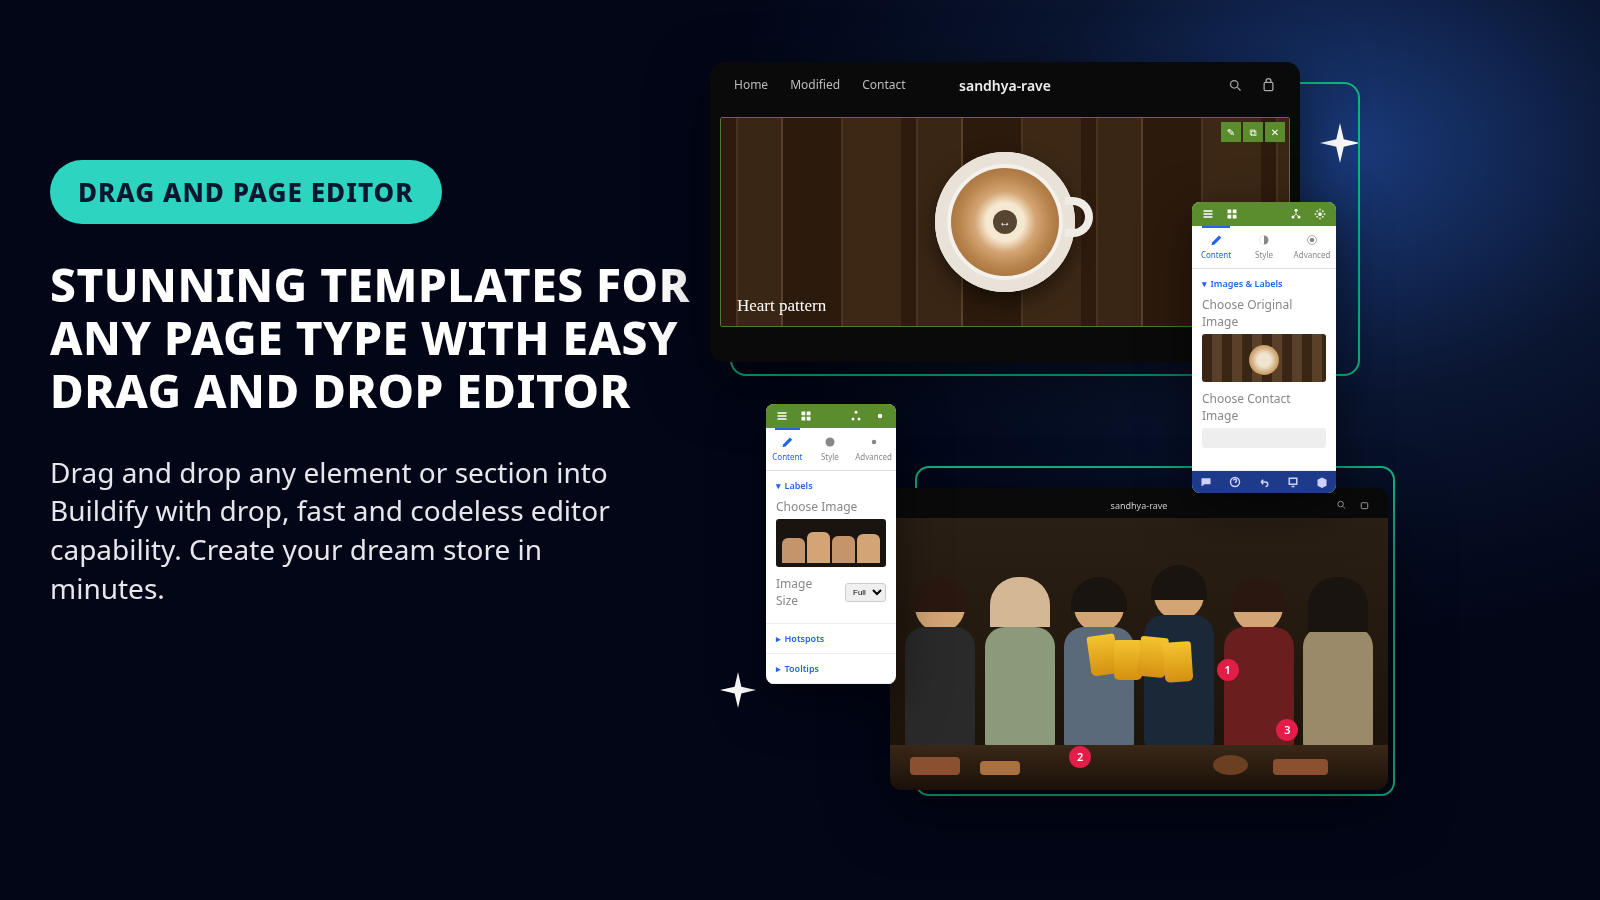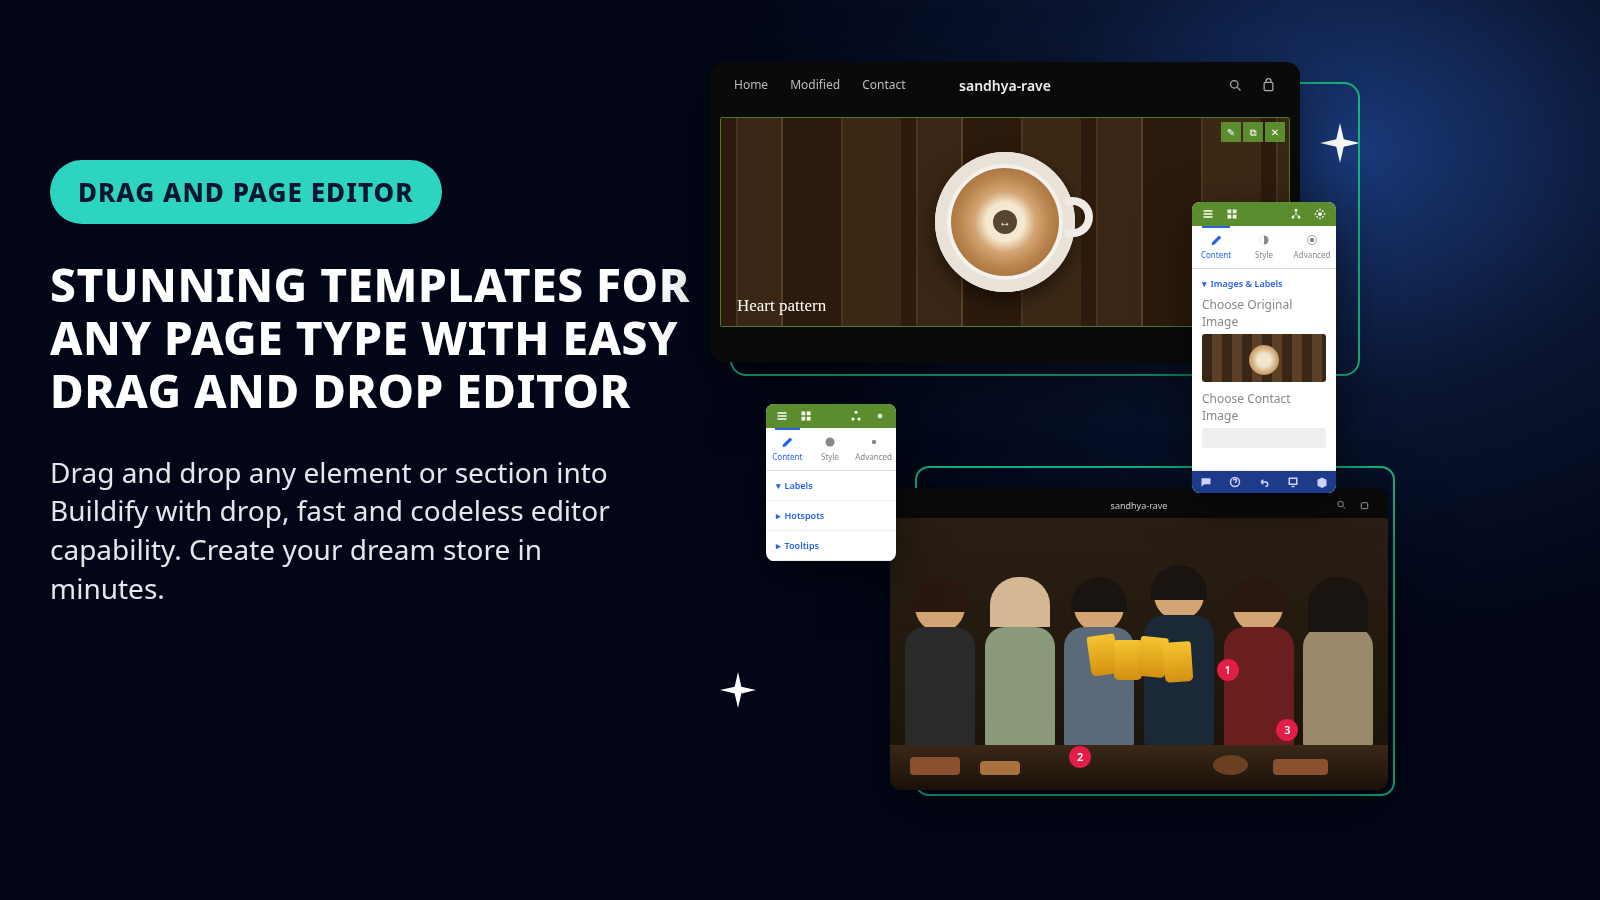--- a/index.html
+++ b/index.html
@@ -221,20 +221,35 @@
           </svg></span><span>Content</span></div>
     <div class="tab"><span class="tab-ic"><svg viewBox="0 0 16 16" fill="#888">
             <circle cx="8" cy="8" r="6"></circle>
           </svg></span><span>Style</span></div>
     <div class="tab"><span class="tab-ic"><svg viewBox="0 0 16 16" fill="#888">
             <circle cx="8" cy="8" r="3"></circle>
           </svg></span><span>Advanced</span></div>
   </div>
   <div class="sec">
     <div class="sec-h">▾ <span>Labels</span></div>
+    <div class="sec-b">
+      <div class="lbl">Choose Image</div>
+      <div class="thumb" style="position:relative;background:#1a1410">
+        <div style="position:absolute;inset:8px 6px 4px;display:flex;gap:2px;align-items:flex-end">
+          <div style="flex:1;height:70%;background:#c4956a;border-radius:6px 6px 0 0"></div>
+          <div style="flex:1;height:85%;background:#d4a574;border-radius:6px 6px 0 0"></div>
+          <div style="flex:1;height:75%;background:#c4956a;border-radius:6px 6px 0 0"></div>
+          <div style="flex:1;height:80%;background:#d4a574;border-radius:6px 6px 0 0"></div>
+        </div>
+      </div>
+      <div class="selrow">
+        <span class="lbl" style="margin:0">Image Size</span>
+        <select><option>Full</option></select>
+      </div>
+    </div>
   </div>
   <div class="sec">
       <div class="sec-h">▸ <span>Hotspots</span></div>
     </div>
   <div class="sec">
       <div class="sec-h">▸ <span>Tooltips</span></div>
     </div>
 </div>
 
 <div class="win2">

